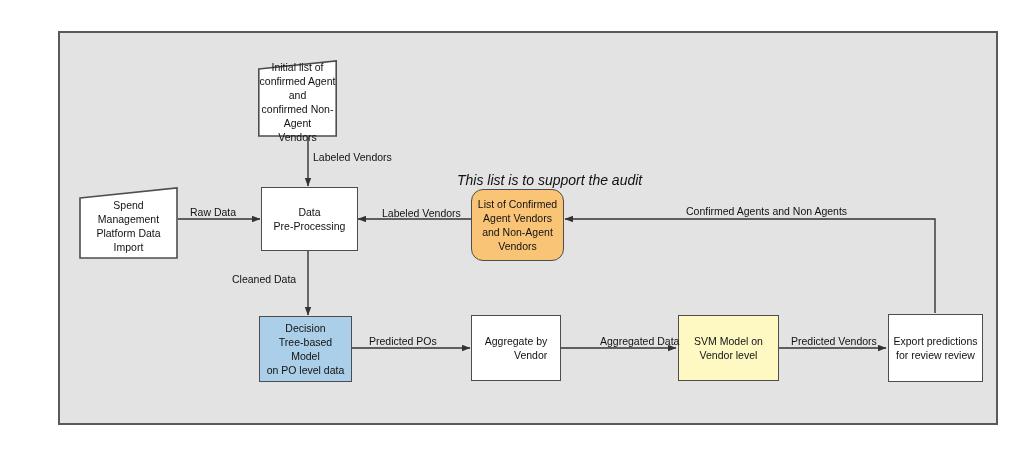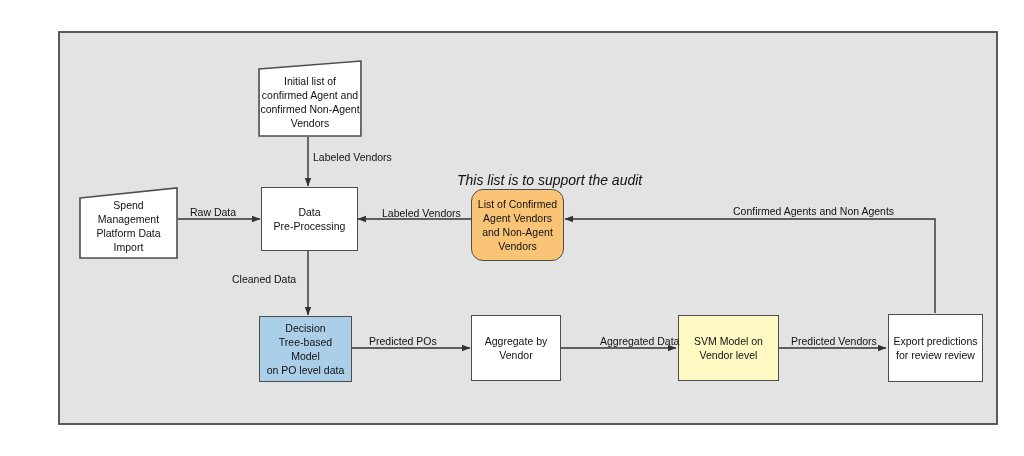--- a/index.html
+++ b/index.html
@@ -112,21 +112,21 @@
       <path d="M352,348 L470,348" marker-end="url(#arrow)"></path>
 
       <path d="M561,348 L676,348" marker-end="url(#arrow)"></path>
 
       <path d="M779,348 L886,348" marker-end="url(#arrow)"></path>
 
       <path d="M935,313 L935,219 L565,219" marker-end="url(#arrow)"></path>
     </g>
   </svg>
 
-  <div class="node doc-left" style="left:258px; top:60px; width:104px; height:77px;">
+  <div class="node doc-left" style="left:258px; top:60px; width:79px; height:77px;">
     <svg class="doc-svg" viewBox="0 0 100 77" preserveAspectRatio="none">
       <path d="M1,9 L99,1 L99,76 L1,76 Z" fill="#ffffff" stroke="#4d4d4d" stroke-width="1.6" vector-effect="non-scaling-stroke"></path>
     </svg>
     <span class="doc-label">Initial list of
 confirmed Agent and
 confirmed Non-Agent
 Vendors</span>
   </div>
 
   <div class="node" style="left:261px; top:187px; width:97px; height:64px; background:#ffffff;">Data
@@ -146,21 +146,21 @@
 
   <div class="node" style="left:471px; top:189px; width:93px; height:72px; background:#fac477;border-radius:12px;">List of Confirmed
 Agent Vendors
 and Non-Agent
 Vendors</div>
 
   <div class="node" style="left:259px; top:316px; width:93px; height:66px; background:#abcfe8;">Decision
 Tree-based Model
 on PO level data</div>
 
-  <div class="node" style="left:471px; top:315px; width:90px; height:66px; background:#ffffff;">Aggregate by
+  <div class="node" style="left:471px; top:315px; width:90px; height:66px; background:#ffffff;text-align:right;">Aggregate by
 Vendor</div>
 
   <div class="node" style="left:678px; top:315px; width:101px; height:66px; background:#fef9c3;">SVM Model on
 Vendor level</div>
 
   <div class="node" style="left:888px; top:314px; width:95px; height:68px; background:#ffffff;">Export predictions
 for review review</div>
 
   <div class="edge-label" style="left:313px; top:151px;">Labeled Vendors</div>
 
@@ -169,15 +169,15 @@
   <div class="edge-label" style="left:382px; top:207px;">Labeled Vendors</div>
 
   <div class="edge-label" style="left:232px; top:273px;">Cleaned Data</div>
 
   <div class="edge-label" style="left:369px; top:335px;">Predicted POs</div>
 
   <div class="edge-label" style="left:576px; top:335px;margin-left:24px;">Aggregated Data</div>
 
   <div class="edge-label" style="left:791px; top:335px;">Predicted Vendors</div>
 
-  <div class="edge-label" style="left:686px; top:205px;margin-left:47px;">Confirmed Agents and Non Agents</div>
+  <div class="edge-label" style="left:686px; top:205px;">Confirmed Agents and Non Agents</div>
 
 </div>
 
 </body></html>

